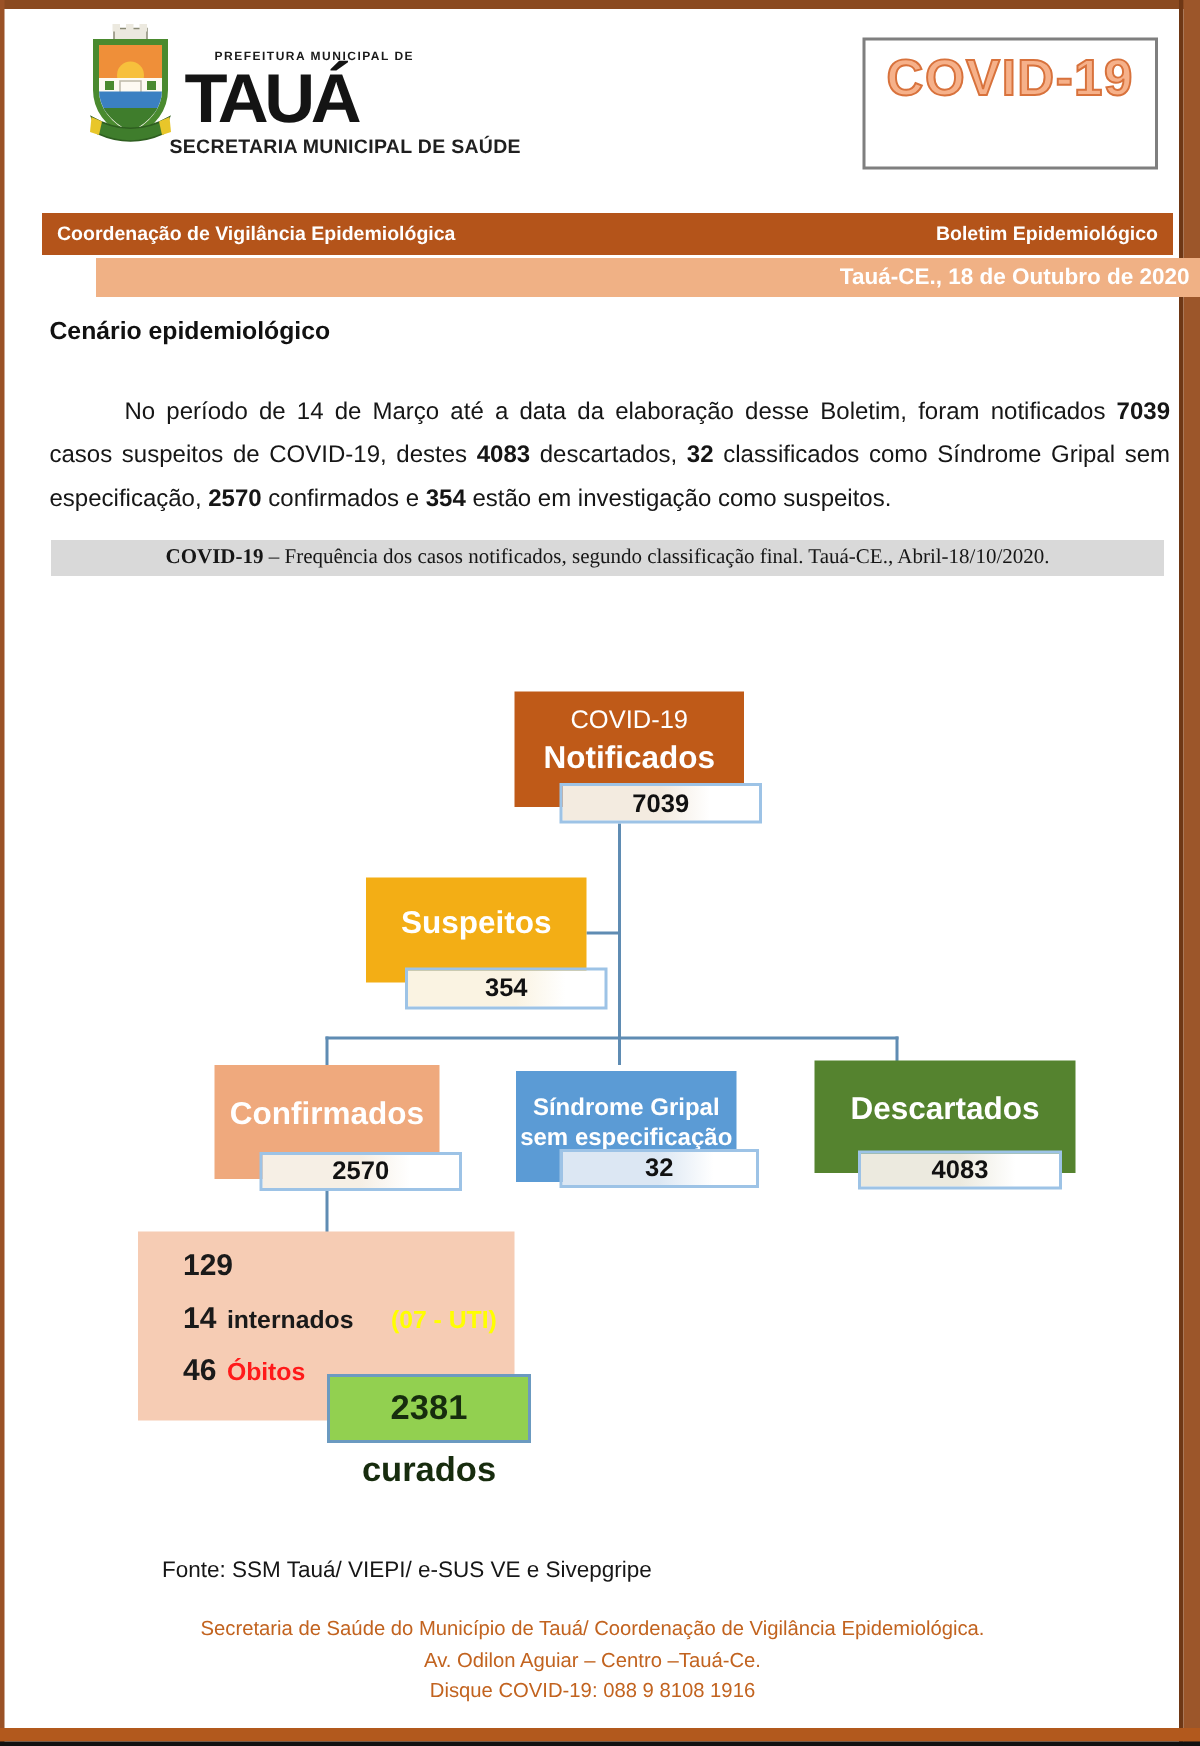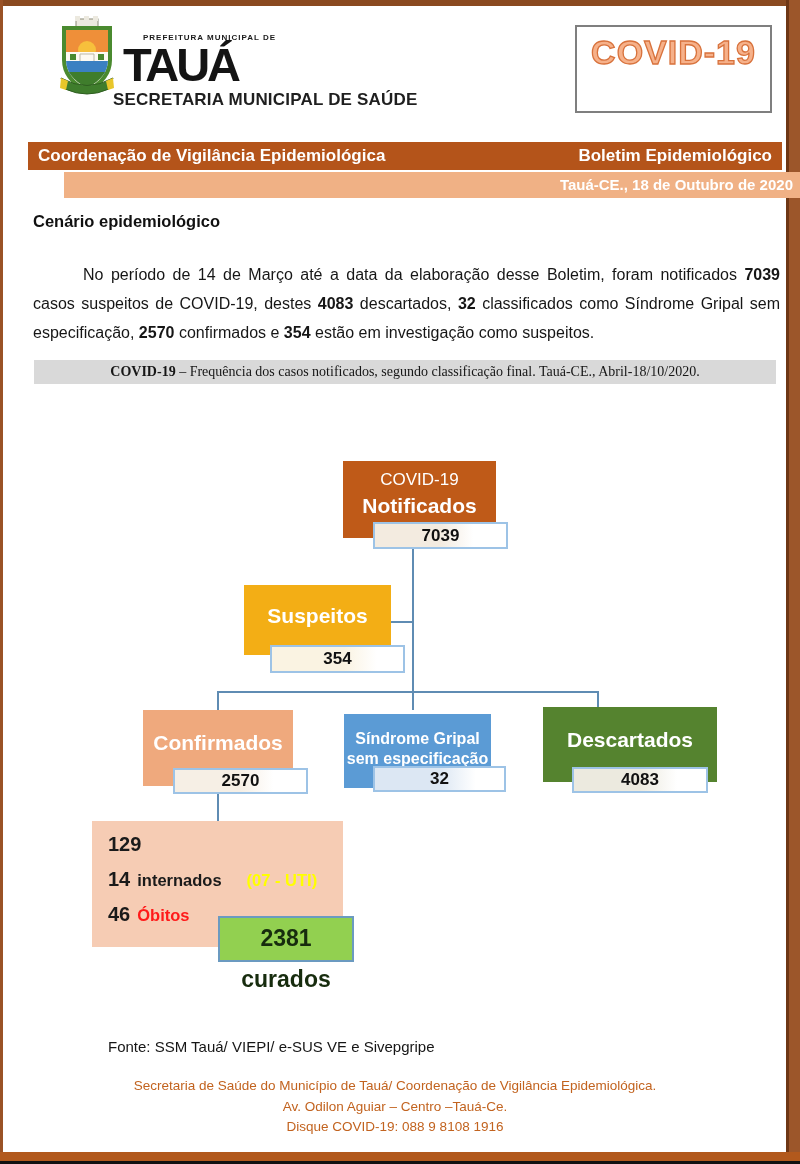--- a/index.html
+++ b/index.html
@@ -13,32 +13,32 @@
   .frame-right-line{left:786px;top:0;width:3px;height:1164px;background:#6e3715;}
   .frame-right{left:789px;top:0;width:11px;height:1164px;background:#9c562a;}
   .frame-bottom-orange{left:0;top:1152px;width:800px;height:9px;background:#b2591d;}
   .frame-bottom-black{left:0;top:1161px;width:800px;height:3px;background:#111;}
 
   
   .crest{left:56px;top:16px;width:62px;height:86px;}
   .pref-label{left:127px;top:33px;font-size:8px;font-weight:bold;letter-spacing:1px;color:#1a1a1a;padding-left:16px;}
   .city-name{left:123px;top:38px;font-size:47px;font-weight:800;letter-spacing:-3px;
              color:#141414;transform:scaleY(.98);transform-origin:top left;}
-  .secretaria{left:113px;top:90px;font-size:17px;font-weight:600;color:#1f1f1f;letter-spacing:.2px;}
+  .secretaria{left:113px;top:90px;font-size:13px;font-weight:600;color:#1f1f1f;letter-spacing:.2px;}
 
   .covid-badge{left:575px;top:25px;width:197px;height:88px;border:2px solid #7f7f7f;
                background:#fff;box-sizing:border-box;text-align:center;}
   .covid-badge-title{margin-top:6px;font-size:34px;font-weight:bold;letter-spacing:1px;
                color:#f6b18a;-webkit-text-stroke:1.3px #d8723c;}
   .covid-badge-update{display:inline-block;margin-top:10px;background:#ffff00;
                padding:0 3px;font-size:19px;font-weight:bold;color:#3d2b16;}
 
   
   .bar-dark{left:28px;top:142px;width:754px;height:28px;background:#b4541a;color:#fff;
-            font-size:17px;font-weight:bold;line-height:28px;box-sizing:border-box;
+            font-size:13px;font-weight:bold;line-height:28px;box-sizing:border-box;
             padding:0 10px;display:flex;justify-content:space-between;}
   .bar-light{left:28px;top:172px;width:754px;height:26px;background:#f0b185;color:#fff;
             font-size:15px;font-weight:bold;line-height:26px;text-align:right;
             box-sizing:border-box;padding:0 25px;margin-left:36px;}
 
   
   .section-heading{left:33px;top:212px;font-size:16.5px;font-weight:bold;color:#111;}
   .intro-paragraph{left:33px;top:244px;width:747px;font-size:16px;color:#161616;
             line-height:29px;text-align:justify;text-indent:50px;}
   .intro-paragraph b{font-weight:bold;}
@@ -85,21 +85,21 @@
 
   .node-descartados{left:543px;top:707px;width:174px;height:75px;background:#55832f;
           font-size:21px;line-height:66px;}
   .num-descartados{left:572px;top:767px;width:136px;height:26px;line-height:22px;
           background:linear-gradient(90deg,#eceadf 0%,#eceadf 50%,#fff 78%);}
 
   .detail-box{left:92px;top:821px;width:251px;height:126px;background:#f6ccb4;
           box-sizing:border-box;padding:12px 0 0 16px;}
   .detail-line{display:flex;align-items:baseline;gap:7px;margin-bottom:12px;
           font-weight:bold;color:#1a1a1a;}
-  .detail-num{font-size:20px;}
+  .detail-num{font-size:20px;margin-left:14px;}
   .detail-text{font-size:16.5px;}
   .uti-text{color:#ffff00;font-size:16.5px;font-weight:bold;margin-left:18px;}
   .obitos-text{color:#ff1a1a;}
 
   .curados-box{left:218px;top:916px;width:136px;height:46px;background:#92d050;
           border:2px solid #6b9ac0;box-sizing:border-box;text-align:center;
           font-size:23px;font-weight:bold;color:#172c0e;line-height:41px;z-index:5;}
 
   
   .fonte-line{left:108px;top:1038px;font-size:15px;color:#161616;}

